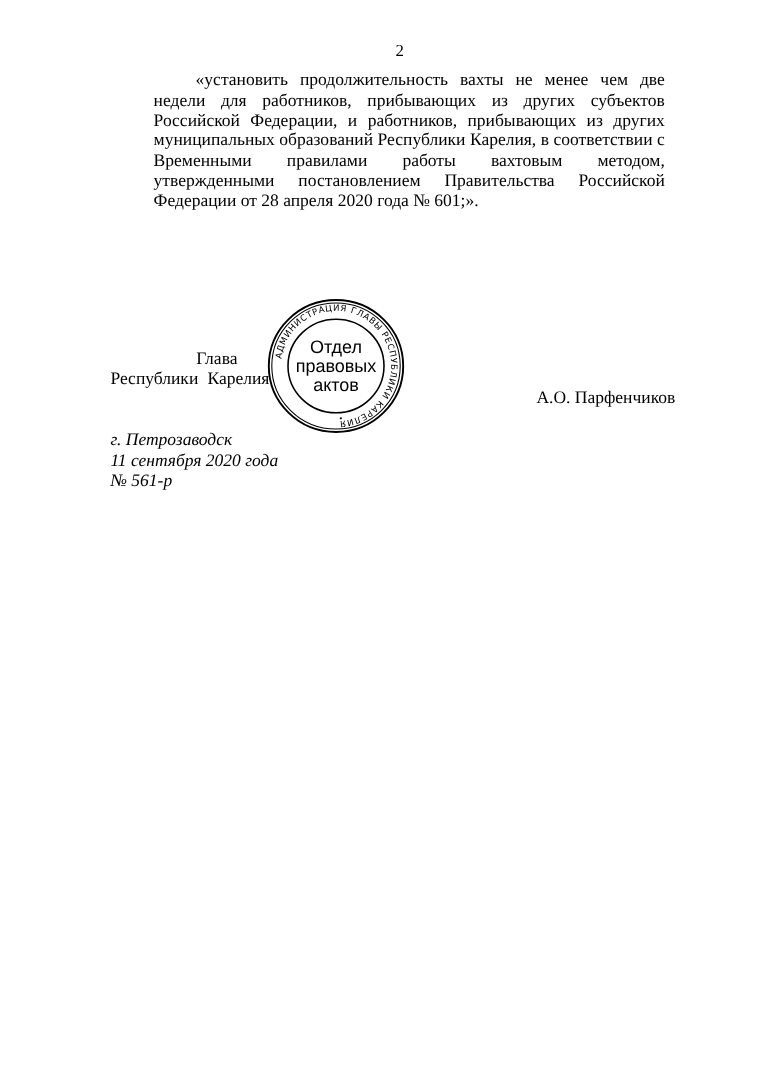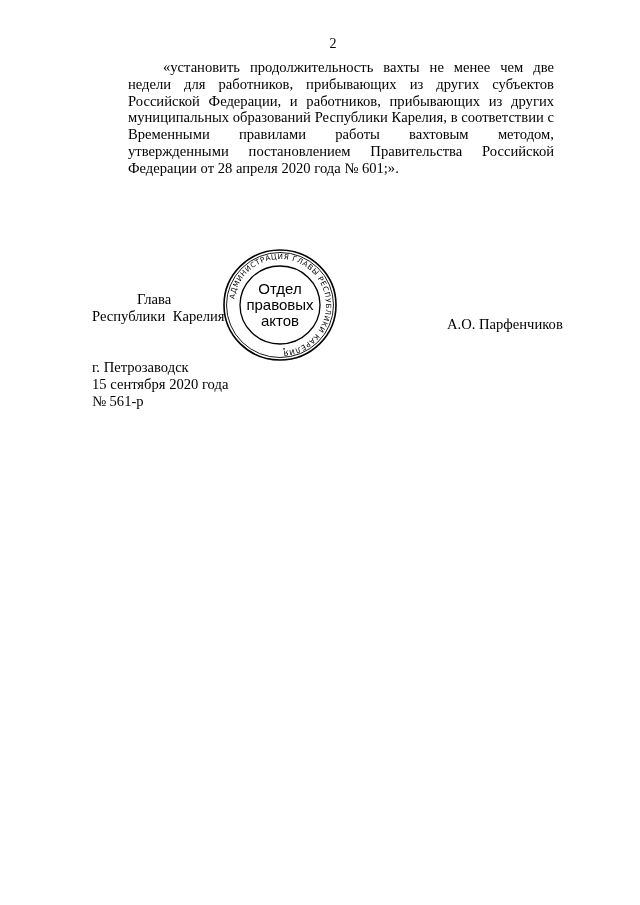--- a/index.html
+++ b/index.html
@@ -41,45 +41,47 @@
     }
     .signature-left {
       position: absolute;
       left: 92px;
       top: 291px;
       font-size: 14.6px;
       line-height: 16.8px;
     }
     .signature-left .title-line1 {
       padding-left: 45px;
+      text-align: center;
     }
     .signature-left .title-line2 {
       word-spacing: 4px;
       font-family: Liberation Serif, serif;
     }
     .signature-right {
       position: absolute;
       left: 447px;
-      top: 316px;
+      top: 324px;
       font-size: 14.6px;
       line-height: 16.8px;
     }
     .stamp {
       position: absolute;
       left: 221px;
       top: 247px;
       width: 118px;
       height: 116px;
     }
     .place-date {
       position: absolute;
       left: 92px;
       top: 359px;
       font-size: 14.6px;
       line-height: 16.8px;
+      font-style: italic;
     }
     .place-date div { white-space: nowrap; }
   </style>
 </head>
 <body>
 
 <div>
 
   <div class="page-number">2</div>
 
@@ -107,17 +109,17 @@
       <text x="59" y="47" font-family="Liberation Sans, sans-serif" font-size="15" fill="#000" text-anchor="middle">Отдел</text>
       <text x="59" y="63" font-family="Liberation Sans, sans-serif" font-size="15" fill="#000" text-anchor="middle">правовых</text>
       <text x="59" y="79" font-family="Liberation Sans, sans-serif" font-size="15" fill="#000" text-anchor="middle">актов</text>
     </svg>
   </div>
 
   <div class="signature-right">А.О. Парфенчиков</div>
 
   <div class="place-date">
     <div>г. Петрозаводск</div>
-    <div>15 сентября 2020 года</div>
+    <div>11 сентября 2020 года</div>
     <div>№ 561-р</div>
   </div>
 
 </div>
 
 </body></html>

